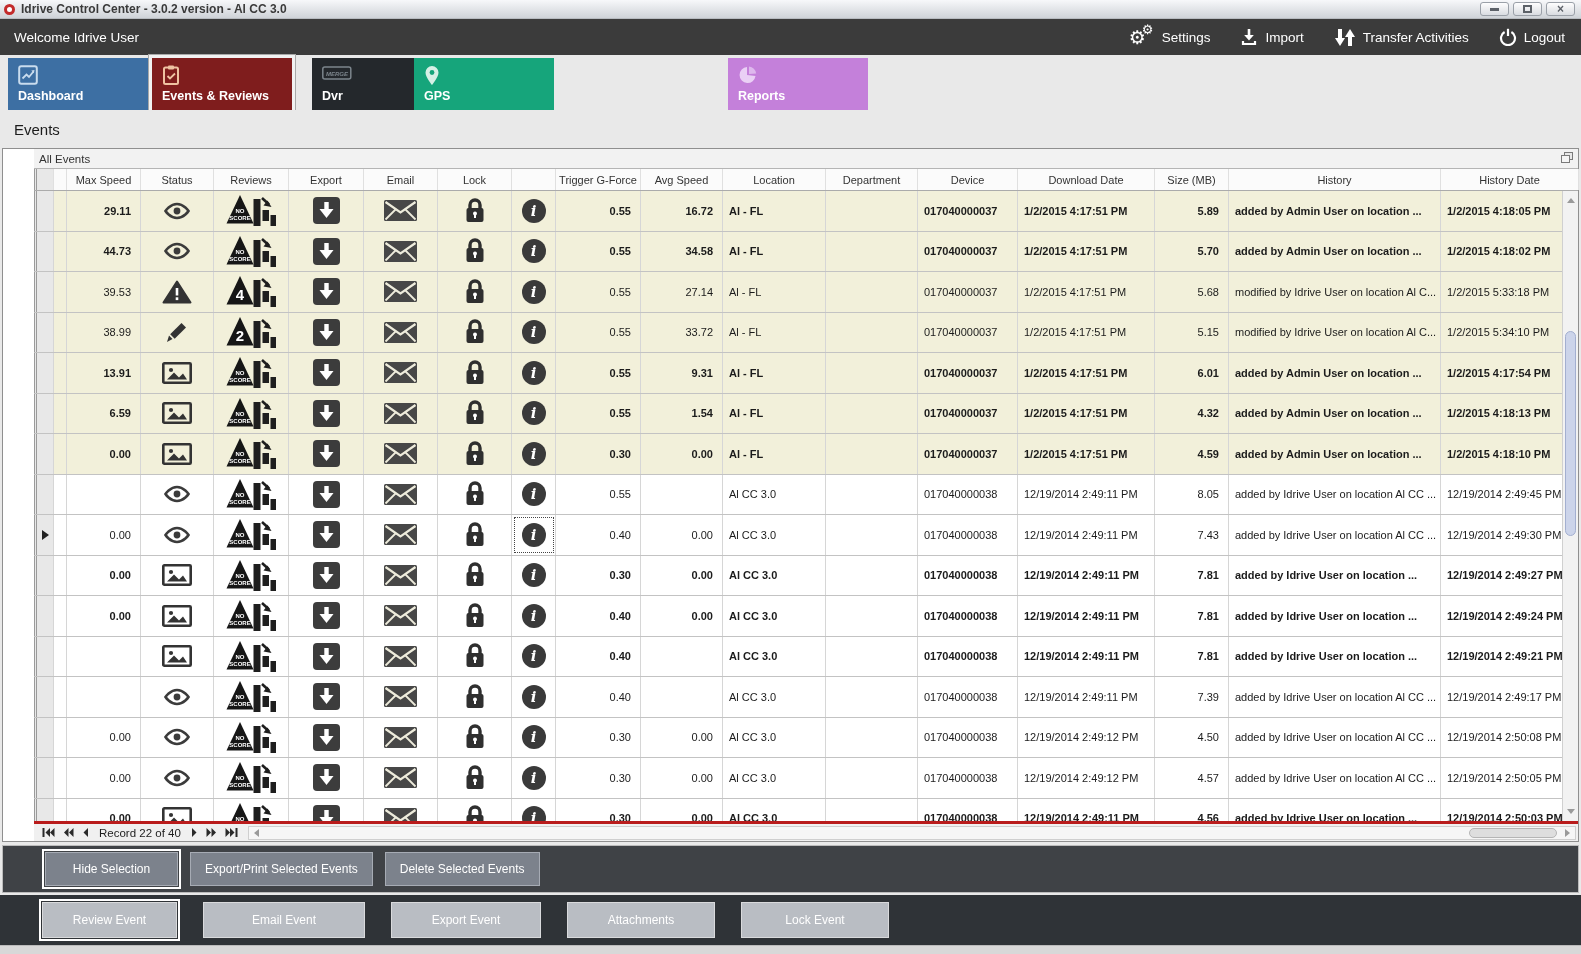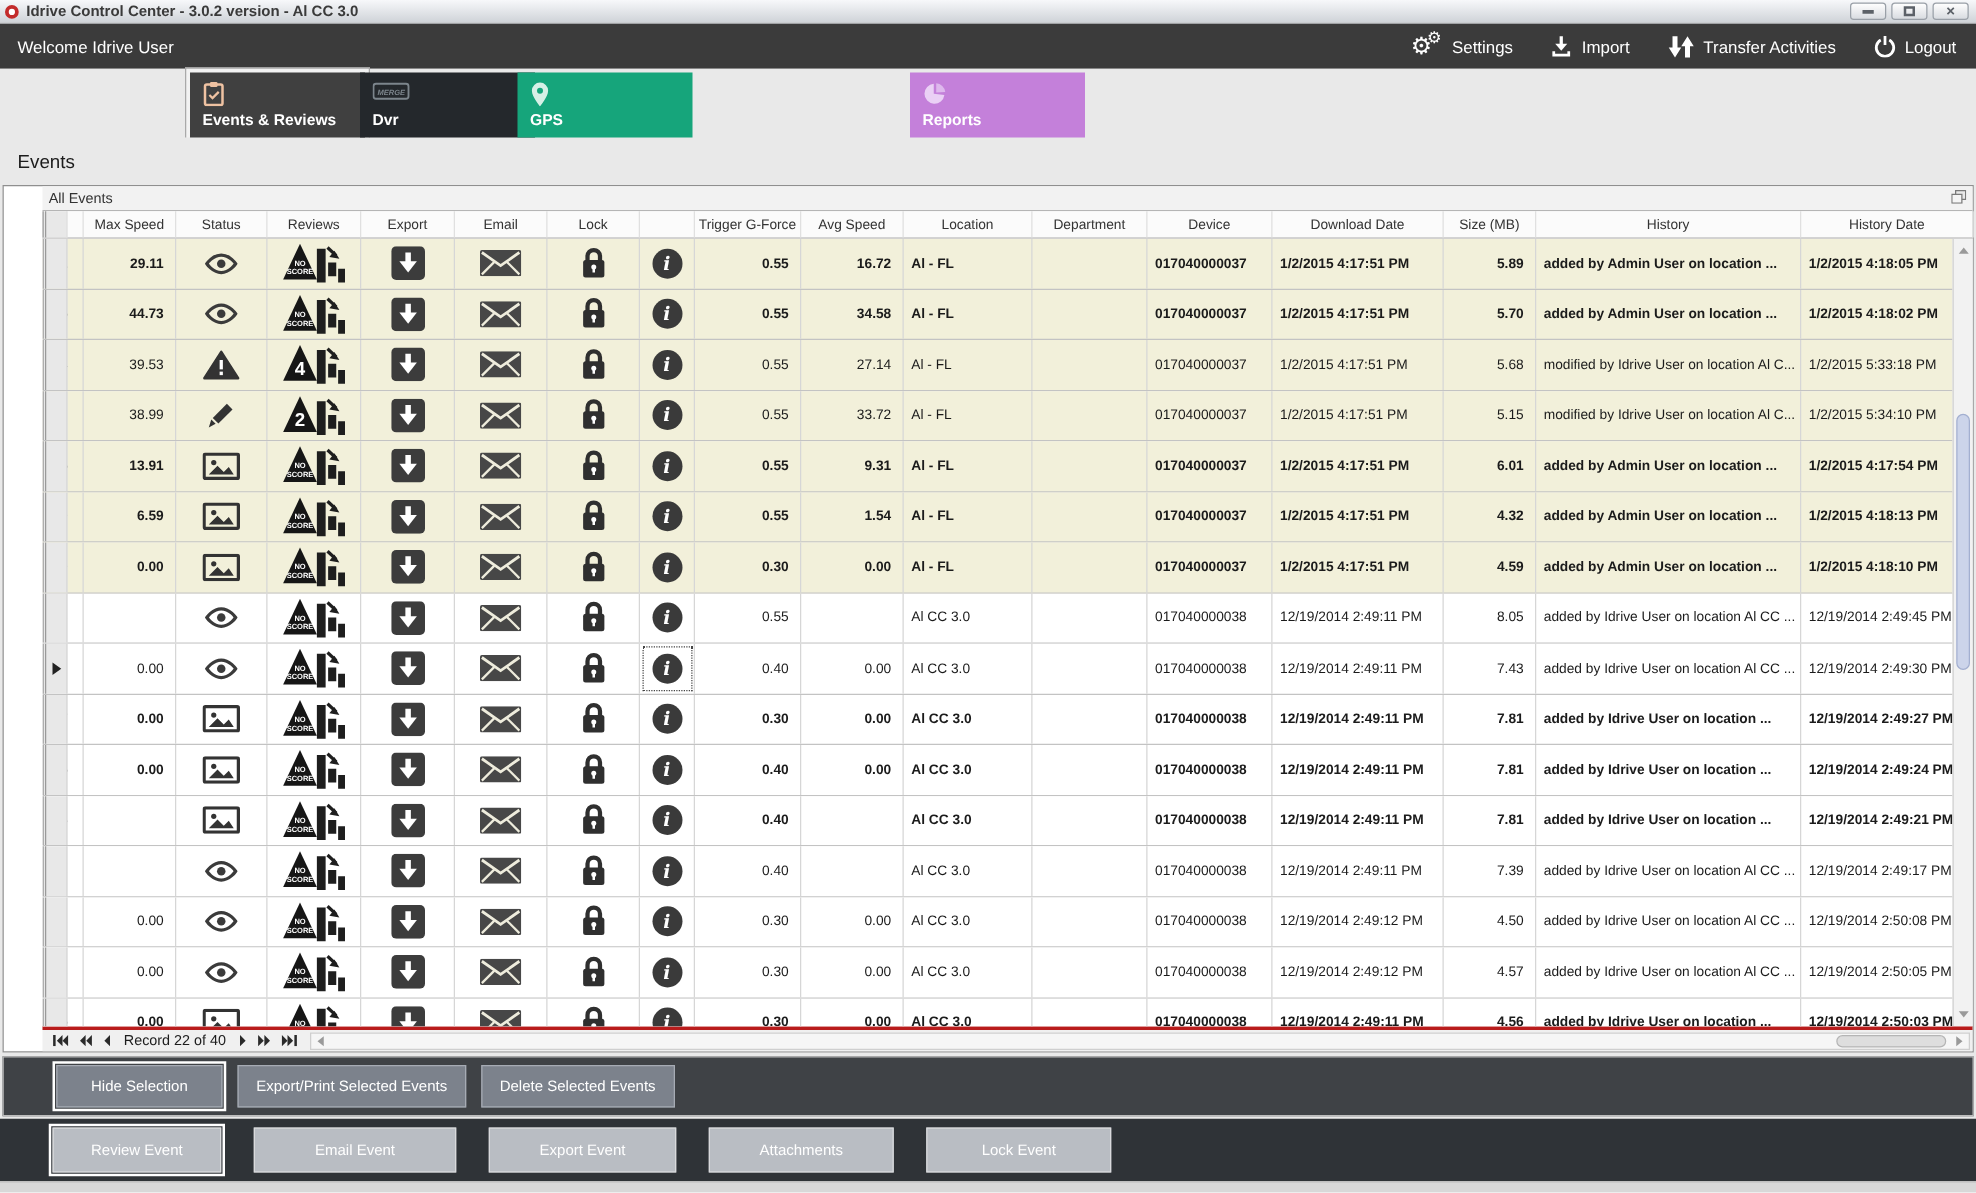--- a/index.html
+++ b/index.html
@@ -166,31 +166,41 @@
       <svg width="18" height="18" viewBox="0 0 18 18">
           <path d="M5.6 4 A7 7 0 1 0 12.4 4" fill="none" stroke="#fff" stroke-width="2.2"></path>
           <path d="M9 0.8 V8" stroke="#fff" stroke-width="2.2"></path>
         </svg>
       <span>Logout</span>
     </span>
   </div>
 </div>
 
 <div class="tabstrip">
+  <div class="tab" style="left:8px">
+    <div class="tab-inner" style="background: rgb(61, 111, 163);">
+      <svg class="tab-icon" width="20" height="20" viewBox="0 0 20 20">
+          <rect x="1.2" y="1.2" width="17.6" height="17.6" rx="2" fill="none" stroke="#c9dcee" stroke-width="2"></rect>
+          <path d="M4.5 13.5 L8.5 9.5 L11 12 L15.5 6.5" fill="none" stroke="#c9dcee" stroke-width="1.8"></path>
+          <path d="M16.5 5 l-3.2 0.6 2.6 2.6 Z" fill="#c9dcee"></path>
+        </svg>
+      <span class="tab-label">Dashboard</span>
+    </div>
+  </div>
   <div class="tab active" style="left:152px">
-    <div class="tab-inner" style="background: #404040;">
+    <div class="tab-inner" style="background: #7f1d1d;">
       <svg class="tab-icon" width="18" height="20" viewBox="0 0 18 20">
           <rect x="2" y="2.5" width="14" height="16.5" rx="1.5" fill="none" stroke="#efc2a2" stroke-width="2"></rect>
           <rect x="6" y="0.5" width="6" height="4" rx="1" fill="#efc2a2"></rect>
           <path d="M5.5 11 l2.5 2.5 L13 8.5" fill="none" stroke="#efc2a2" stroke-width="1.8"></path>
         </svg>
       <span class="tab-label">Events &amp; Reviews</span>
     </div>
   </div>
-  <div class="tab" style="left:288px">
+  <div class="tab" style="left:312px">
     <div class="tab-inner" style="background: rgb(36, 40, 44);">
       <svg class="tab-icon" width="30" height="16" viewBox="0 0 30 16">
           <rect x="0.8" y="2" width="28" height="12" rx="2" fill="none" stroke="#7c858c" stroke-width="1.5"></rect>
           <text x="15" y="11" text-anchor="middle" font-size="6" font-style="italic" font-weight="bold" fill="#7c858c" font-family="Liberation Sans, sans-serif">MERGE</text>
         </svg>
       <span class="tab-label">Dvr</span>
     </div>
   </div>
   <div class="tab" style="left:414px">
     <div class="tab-inner" style="background: rgb(22, 165, 123);">

